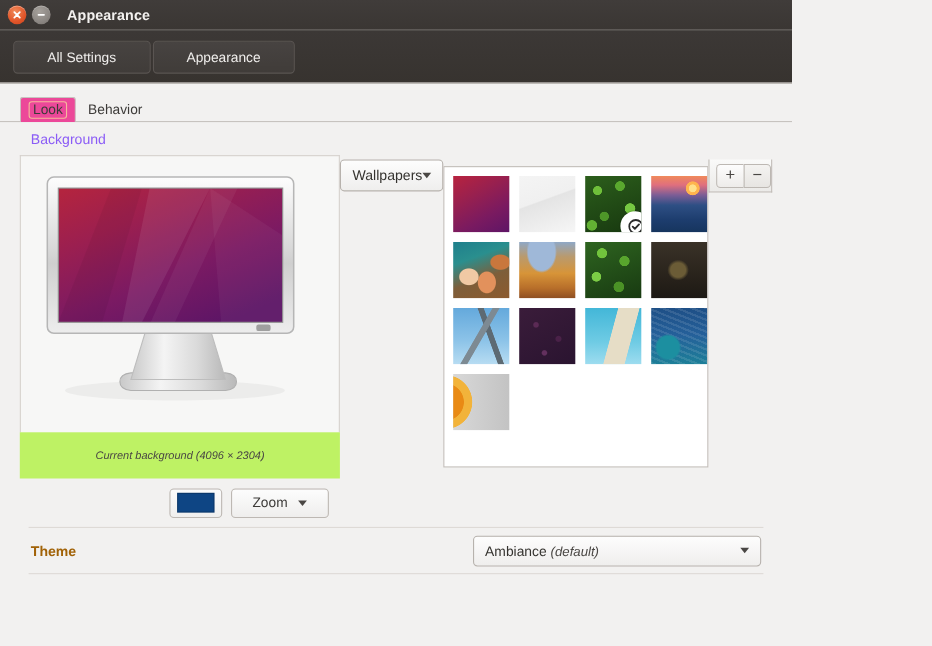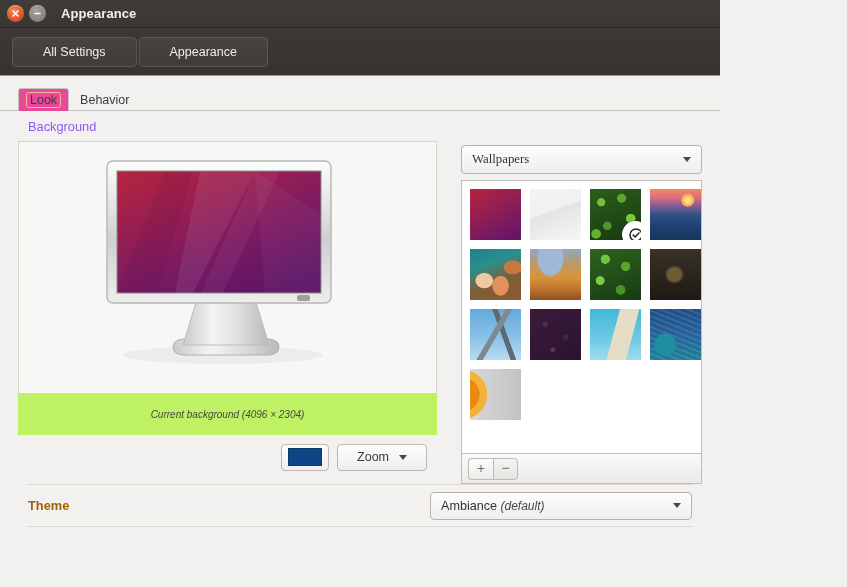--- a/index.html
+++ b/index.html
@@ -172,24 +172,23 @@
   .caret {
     width: 0; height: 0;
     border-left: 4.5px solid transparent;
     border-right: 4.5px solid transparent;
     border-top: 5px solid #4a4744;
   }
 
   
   #bg-right {
     flex: 1 1 auto;
-    margin-left: 24px;
-    display: flex; flex-direction: column;
+    margin-left: 0;
+    display: flex; flex-direction: row;
     padding-top: 4px;
-    font-family: Liberation Serif, serif;
   }
   #source-combo {
     height: 29px;
     background: linear-gradient(to bottom,#fdfdfd,#efeeed);
     border: 1px solid #b7b2ad; border-radius: 4px;
     display: flex; align-items: center; justify-content: space-between;
     padding: 0 10px;
     font-size: 12.8px; color: #35332f;
     cursor: default;
   }

